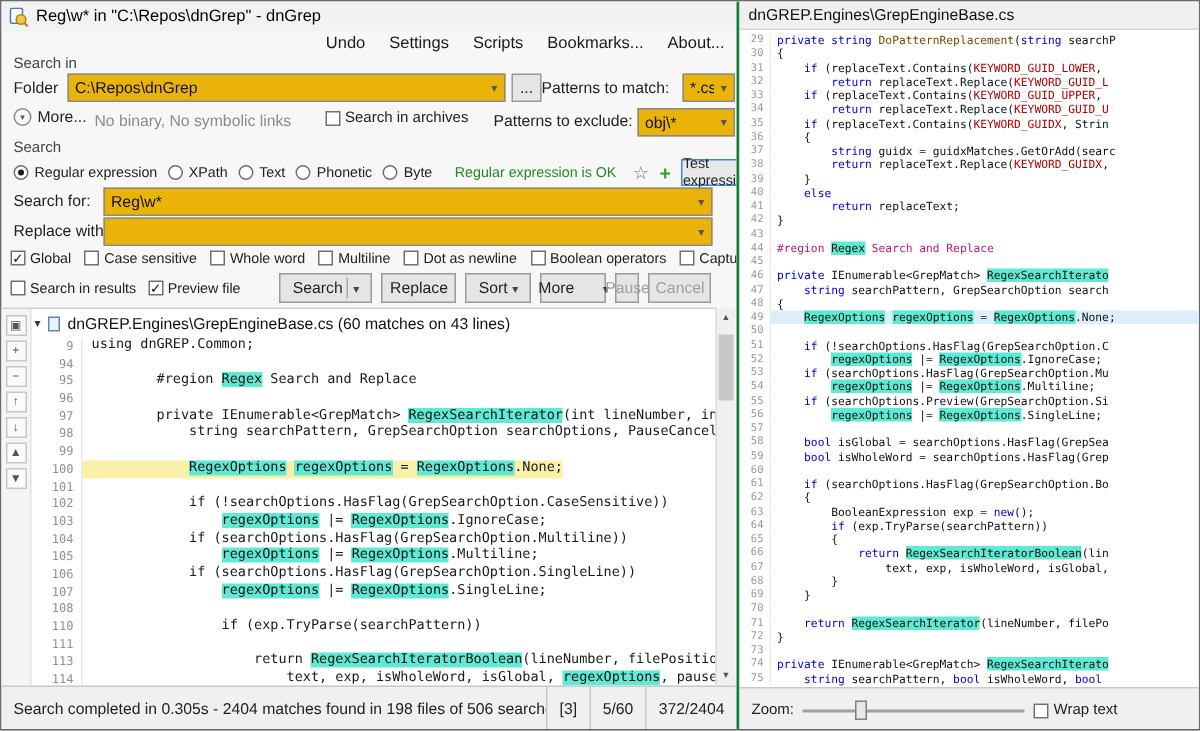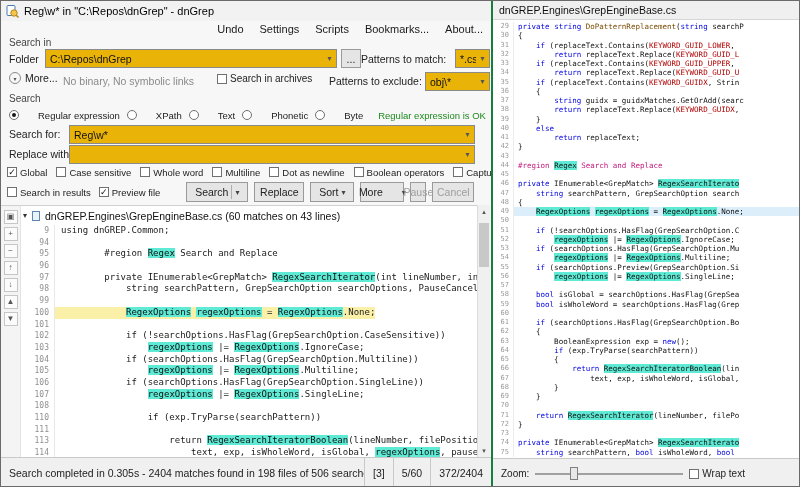--- a/index.html
+++ b/index.html
@@ -13,21 +13,21 @@
   .menu-item{font-size:11px;color:#1a1a1a;cursor:default;white-space:nowrap}
   .lbl{position:absolute;font-size:10.5px;color:#222;white-space:nowrap}
   .seclbl{position:absolute;font-size:10px;color:#444;white-space:nowrap}
   .combo{position:absolute;background:#eab308;border:1px solid #8a8a8a;display:flex;align-items:center;padding-left:4px;font-size:10.5px;color:#111;overflow:hidden}
   .combo .val{white-space:nowrap;overflow:hidden}
   .combo .arrow{margin-left:auto;width:13px;min-width:13px;text-align:center;color:#555;font-size:8px}
   .pbtn{position:absolute;background:#e5e5e5;border:1px solid #9a9a9a;display:flex;align-items:center;justify-content:center;font-size:10.5px;color:#222}
   .cb{display:flex;align-items:center;gap:3px;white-space:nowrap}
   .cbbox{width:10px;min-width:10px;height:10px;border:1px solid #707070;background:#fff;font-size:9px;line-height:8px;text-align:center;color:#111}
   .cblbl{font-size:9.5px;color:#222}
-  .ritem{display:flex;align-items:center;gap:19px;white-space:nowrap}
+  .ritem{display:flex;align-items:center;gap:4px;white-space:nowrap}
   .radio{width:10px;min-width:10px;height:10px;border:1px solid #707070;border-radius:50%;background:#fff;position:relative}
   .radio.on::after{content:"";position:absolute;left:2px;top:2px;width:4px;height:4px;border-radius:50%;background:#1a1a1a}
   .rlbl{font-size:9.5px;color:#222}
   #search-types{position:absolute;left:8px;top:105px;width:481px;height:18px;display:flex;align-items:center;gap:7px}
   .okmsg{font-size:9.5px;color:#1f8a1f;margin-left:8px;white-space:nowrap}
   .staricon{font-size:12px;color:#777;margin-left:4px}
   .plusicon{font-size:13px;font-weight:bold;color:#2f9e2f}
   .btn-inline{background:#e8e8e8;border:1px solid #3f87d6;display:flex;align-items:center;justify-content:center;font-size:9.5px;color:#222;width:80px;height:18px;margin-left:auto}
   #option-cbs{position:absolute;left:6px;top:163px;height:16px;display:flex;align-items:center;gap:9px}
   #actions-row{position:absolute;left:6px;top:181px;height:20px;display:flex;align-items:center;gap:6px}

